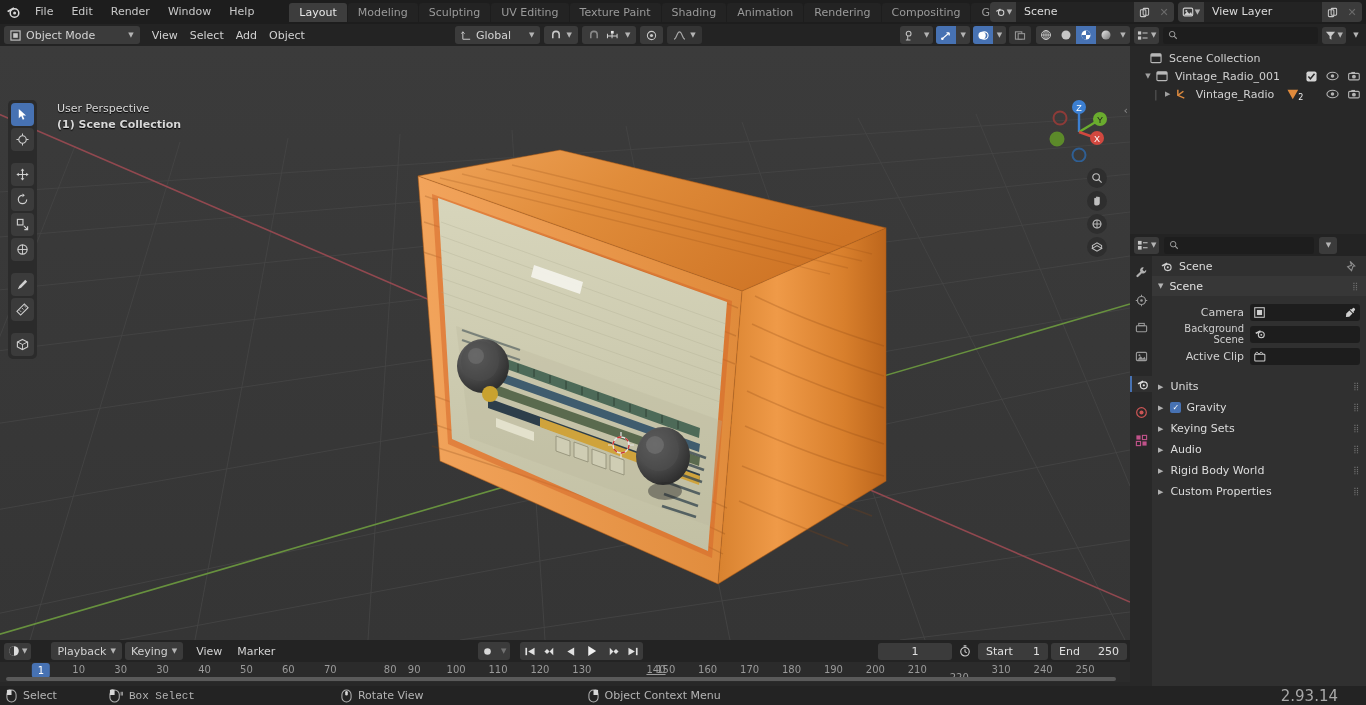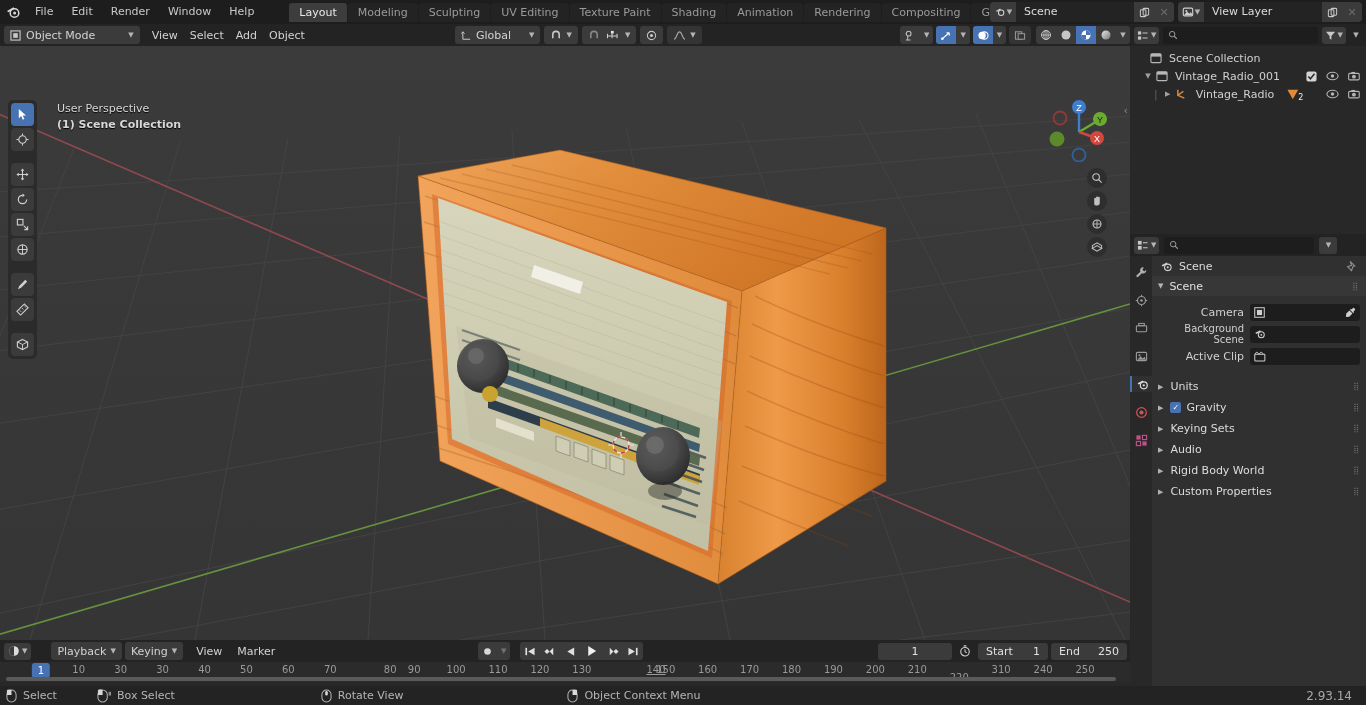--- a/index.html
+++ b/index.html
@@ -91,21 +91,21 @@
   .num-field { height:17px; background:#3b3b3b; border-radius:3px; display:flex; align-items:center;
     justify-content:center; font-size:11px; color:#e0e0e0; }
   .range-field { height:17px; background:#3b3b3b; border-radius:3px; display:flex; align-items:center;
     padding:0 8px; gap:14px; font-size:11px; color:#e0e0e0; }
   .scrollbar-h { position:absolute; left:6px; bottom:1px; height:4px; background:#5a5a5a; border-radius:2px; }
 
   
   .statusbar { position:absolute; left:0; top:686px; width:1366px; height:19px; background:#232323;
     display:flex; align-items:center; padding:0 6px; font-size:11px; color:#b4b4b4; }
   .status-item { display:flex; align-items:center; gap:6px; margin-right:28px; }
-  .version { position:absolute; right:14px; color:#a8a8a8; font-size:12px; }
+  .version { position:absolute; right:28px; color:#a8a8a8; font-size:15px; }
   svg { display:block; }
 </style>
 </head>
 <body>
 
 <div class="app">
 
   <div class="topbar">
     <div class="blender-logo">
       <svg width="16" height="16" viewBox="0 0 16 16">
@@ -1003,21 +1003,21 @@
   </div>
 
   <div class="statusbar">
     <div class="status-item">
       <svg width="11" height="14" viewBox="0 0 12 15">
           <rect x="1" y="1" width="10" height="13" rx="5" fill="none" stroke="#b4b4b4" stroke-width="1.1"></rect>
           <path d="M1 1 a5 5 0 0 1 5 0 L6 6.5 L1 6.5 Z" fill="#d8d8d8"></path>
         </svg>
       <span>Select</span>
     </div>
-    <div class="status-item" style="margin-left:12px;">
+    <div class="status-item" style="margin-left:24px;font-family:Liberation Mono, monospace;">
       <svg width="14" height="14" viewBox="0 0 15 15">
           <rect x="1" y="1" width="10" height="13" rx="5" fill="none" stroke="#b4b4b4" stroke-width="1.1"></rect>
           <path d="M1 1 a5 5 0 0 1 5 0 L6 6.5 L1 6.5 Z" fill="#d8d8d8"></path>
           <path d="M13 3 L13 7 M14.3 3 L14.3 7" stroke="#b4b4b4" stroke-width="1"></path>
         </svg>
       <span>Box Select</span>
     </div>
     <div class="status-item" style="margin-left:118px;">
       <svg width="11" height="14" viewBox="0 0 12 15">
           <rect x="1" y="1" width="10" height="13" rx="5" fill="none" stroke="#b4b4b4" stroke-width="1.1"></rect>

